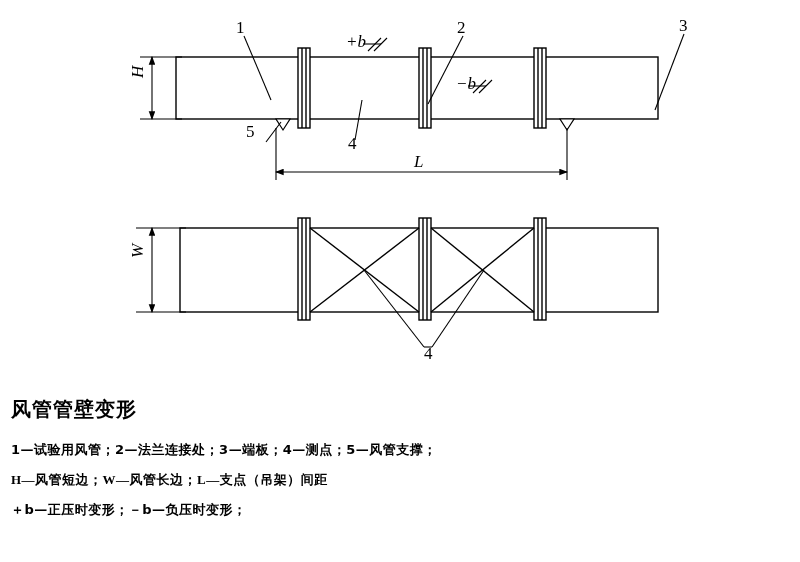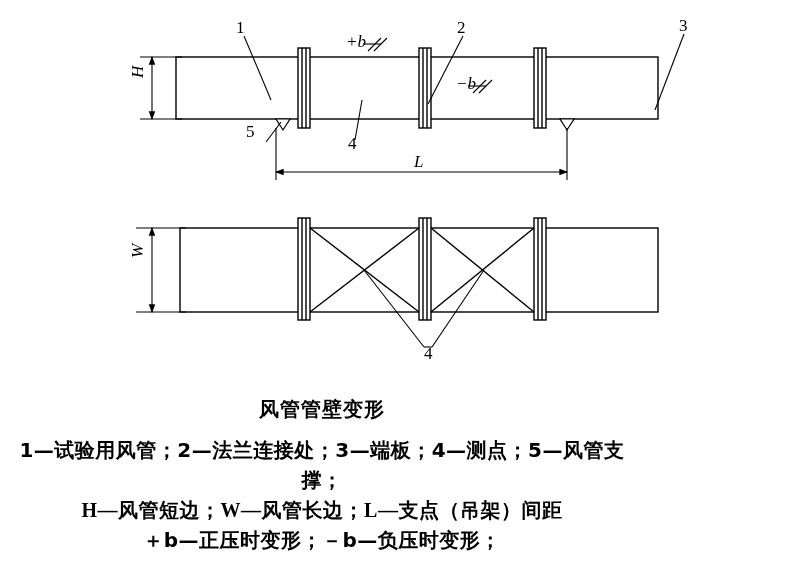--- a/index.html
+++ b/index.html
@@ -18,36 +18,36 @@
   }
   #diagram-svg {
     position: absolute;
     left: 0;
     top: 0;
     width: 800px;
     height: 562px;
   }
   .caption-block {
     position: absolute;
-    left: 0;
+    left: 11px;
     top: 396px;
     width: 644px;
-    text-align: center;
+    text-align: left;
   }
   .caption-title {
     font-family: "DejaVu Sans", sans-serif;
     font-weight: bold;
     font-size: 20px;
     letter-spacing: 1px;
     margin-bottom: 12px;
   }
   .caption-line {
     font-family: "DejaVu Sans", sans-serif;
     font-weight: bold;
-    font-size: 20px;
+    font-size: 13px;
     line-height: 30px;
     letter-spacing: 0.5px;
   }
   .caption-line.italicmix {
     font-family: "Liberation Serif", serif;
     font-weight: bold;
   }
   .lbl {
     font-family: "Liberation Serif", serif;
     font-style: italic;

